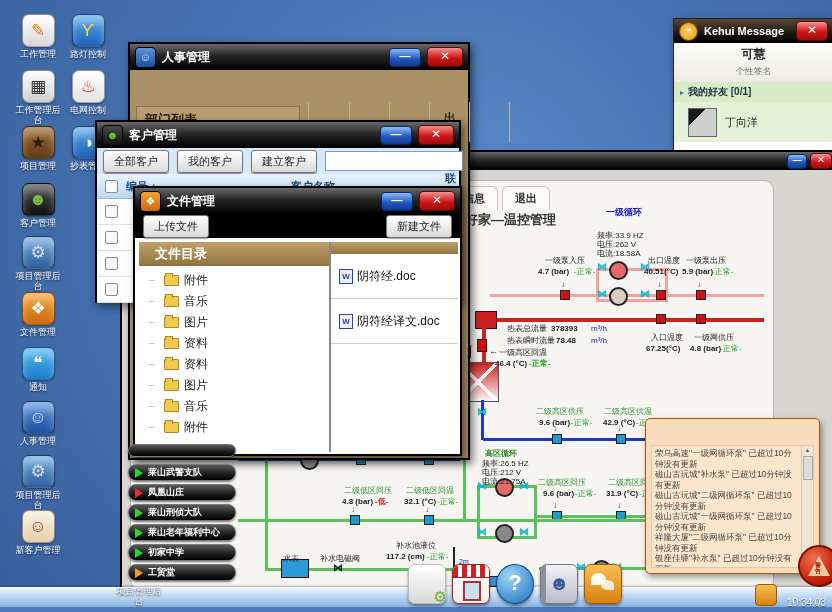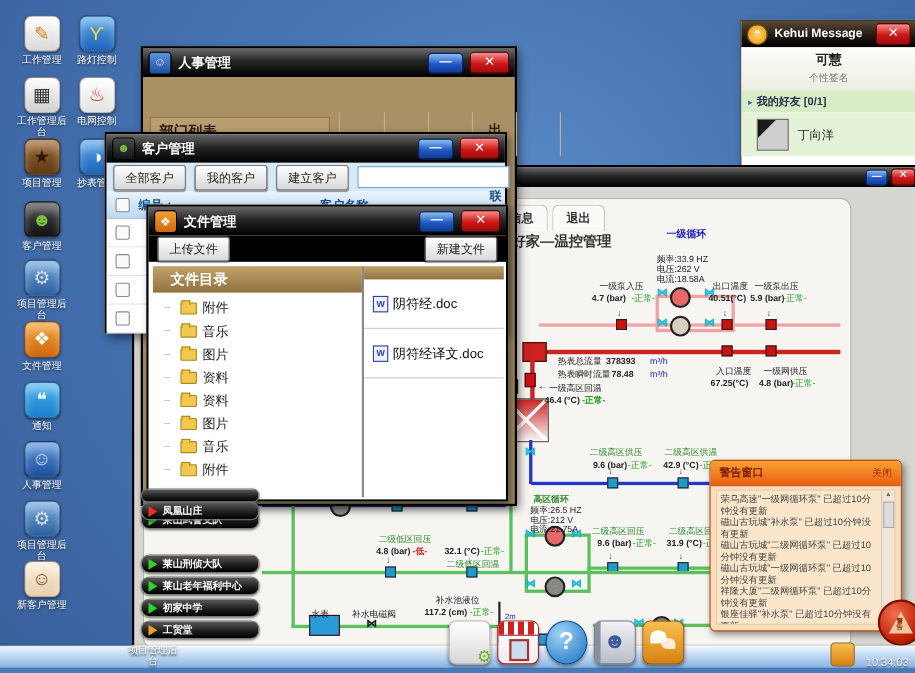--- a/index.html
+++ b/index.html
@@ -361,21 +361,21 @@
         <span class="dlab" style="left: 514px; top: 266px; font-size: 8px; color: rgb(24, 160, 24);">-正常-</span>
         <span class="dlab" style="left: 416px; top: 326px; font-size: 8px; color: rgb(46, 139, 46);">二级高区回压</span>
         <span class="dlab" style="left: 421px; top: 337px; font-size: 8px; font-weight: bold;">9.6 (bar)</span>
         <span class="dlab" style="left: 453px; top: 337px; font-size: 8px; color: rgb(24, 160, 24);">-正常-</span>
         <span class="dlab" style="left: 486px; top: 326px; font-size: 8px; color: rgb(46, 139, 46);">二级高区回温</span>
         <span class="dlab" style="left: 484px; top: 337px; font-size: 8px; font-weight: bold;">31.9 (°C)</span>
         <span class="dlab" style="left: 517px; top: 337px; font-size: 8px; color: rgb(24, 160, 24);">-正常-</span>
         <span class="dlab" style="left: 222px; top: 334px; font-size: 8px; color: rgb(46, 139, 46);">二级低区回压</span>
         <span class="dlab" style="left: 220px; top: 345px; font-size: 8px; font-weight: bold;">4.8 (bar)</span>
         <span class="dlab" style="left: 253px; top: 345px; font-size: 8px; color: rgb(204, 32, 32); font-weight: bold;">-低-</span>
-        <span class="dlab" style="left: 284px; top: 334px; font-size: 8px; color: rgb(46, 139, 46); margin-top: 22px;">二级低区回温</span>
+        <span class="dlab" style="left: 284px; top: 334px; font-size: 8px; color: rgb(46, 139, 46);">二级低区回温</span>
         <span class="dlab" style="left: 282px; top: 345px; font-size: 8px; font-weight: bold;">32.1 (°C)</span>
         <span class="dlab" style="left: 315px; top: 345px; font-size: 8px; color: rgb(24, 160, 24);">-正常-</span>
         <span class="dlab" style="left: 161px; top: 402px; font-size: 8px;">水表</span>
         <span class="dlab" style="left: 198px; top: 402px; font-size: 8px;">补水电磁阀</span>
         <span class="dlab" style="left: 274px; top: 389px; font-size: 8px;">补水池液位</span>
         <span class="dlab" style="left: 264px; top: 400px; font-size: 8px; font-weight: bold;">117.2 (cm)</span>
         <span class="dlab" style="left: 305px; top: 400px; font-size: 8px; color: rgb(24, 160, 24);">-正常-</span>
         <span class="dlab" style="left: 337px; top: 405px; font-size: 7px; color: rgb(21, 21, 200);">2m</span>
         <span class="dlab" style="left: 337px; top: 414px; font-size: 7px; color: rgb(21, 21, 200);">1.5m</span>
       </div>
@@ -504,21 +504,21 @@
         </div>
     </div>
   </div>
 
   <div id="stations">
       <div class="station st-clip" style="top: 444px;"></div>
       <div class="station" style="top: 464px;">
         <span class="st-tri"></span>
         <span>莱山武警支队</span>
       </div>
-      <div class="station st-alarm" style="top: 456px;">
+      <div class="station st-alarm" style="top: 484px;">
         <span class="st-tri"></span>
         <span>凤凰山庄</span>
       </div>
       <div class="station" style="top: 504px;">
         <span class="st-tri"></span>
         <span>莱山刑侦大队</span>
       </div>
       <div class="station" style="top: 524px;">
         <span class="st-tri"></span>
         <span>莱山老年福利中心</span>
@@ -527,24 +527,20 @@
         <span class="st-tri"></span>
         <span>初家中学</span>
       </div>
       <div class="station st-warn" style="top: 564px;">
         <span class="st-tri"></span>
         <span>工贸堂</span>
       </div>
     </div>
 
   <div id="warnwin">
-    <div class="wn-head">
-      <span class="wn-title">警告窗口</span>
-      <span class="wn-close">关闭</span>
-    </div>
     <div class="wn-body">
       <div class="wn-list" id="warnmsgs">
           <div>荣乌高速"一级网循环泵" 已超过10分钟没有更新</div>
           <div>磁山古玩城"补水泵" 已超过10分钟没有更新</div>
           <div>磁山古玩城"二级网循环泵" 已超过10分钟没有更新</div>
           <div>磁山古玩城"一级网循环泵" 已超过10分钟没有更新</div>
           <div>祥隆大厦"二级网循环泵" 已超过10分钟没有更新</div>
           <div>银座佳驿"补水泵" 已超过10分钟没有更新</div>
         </div>
       <div class="wn-sb">

